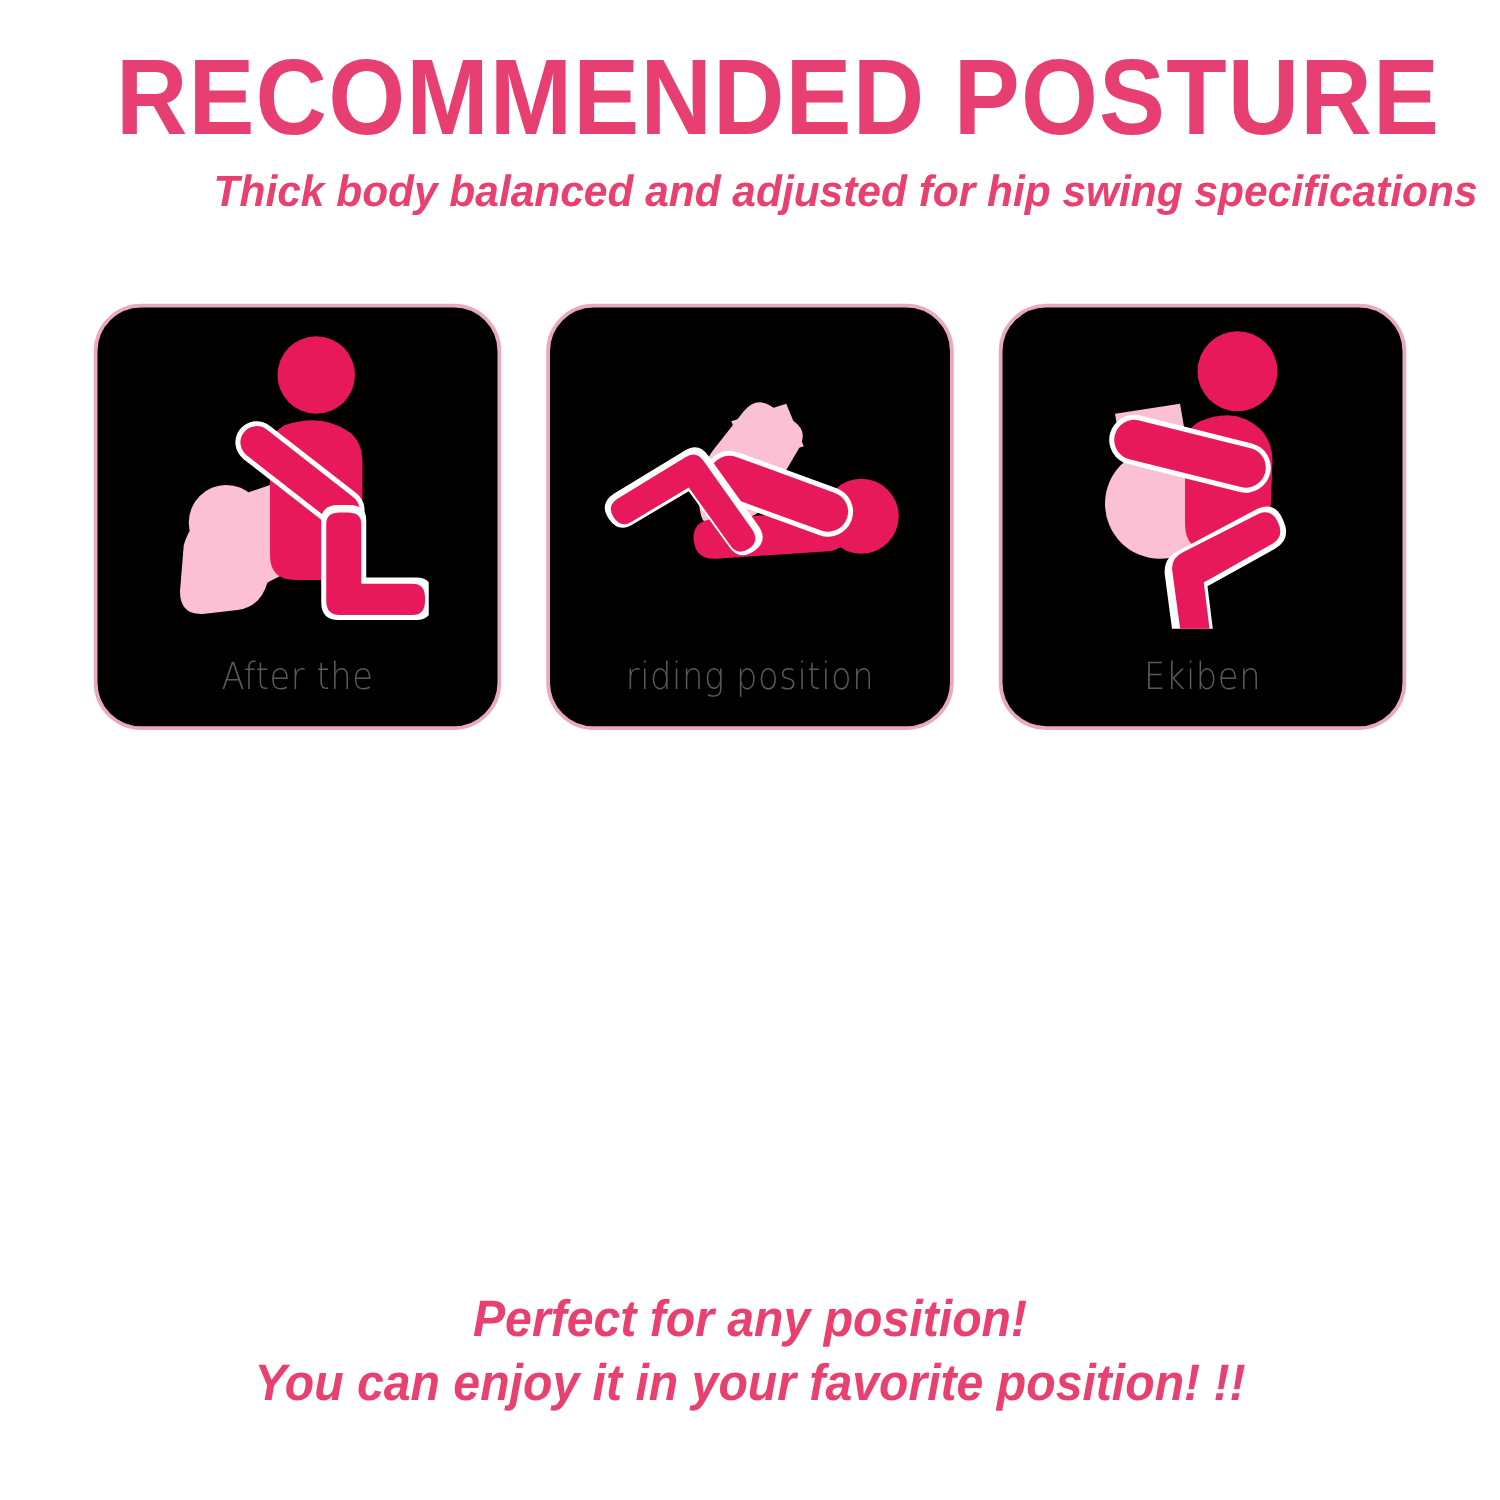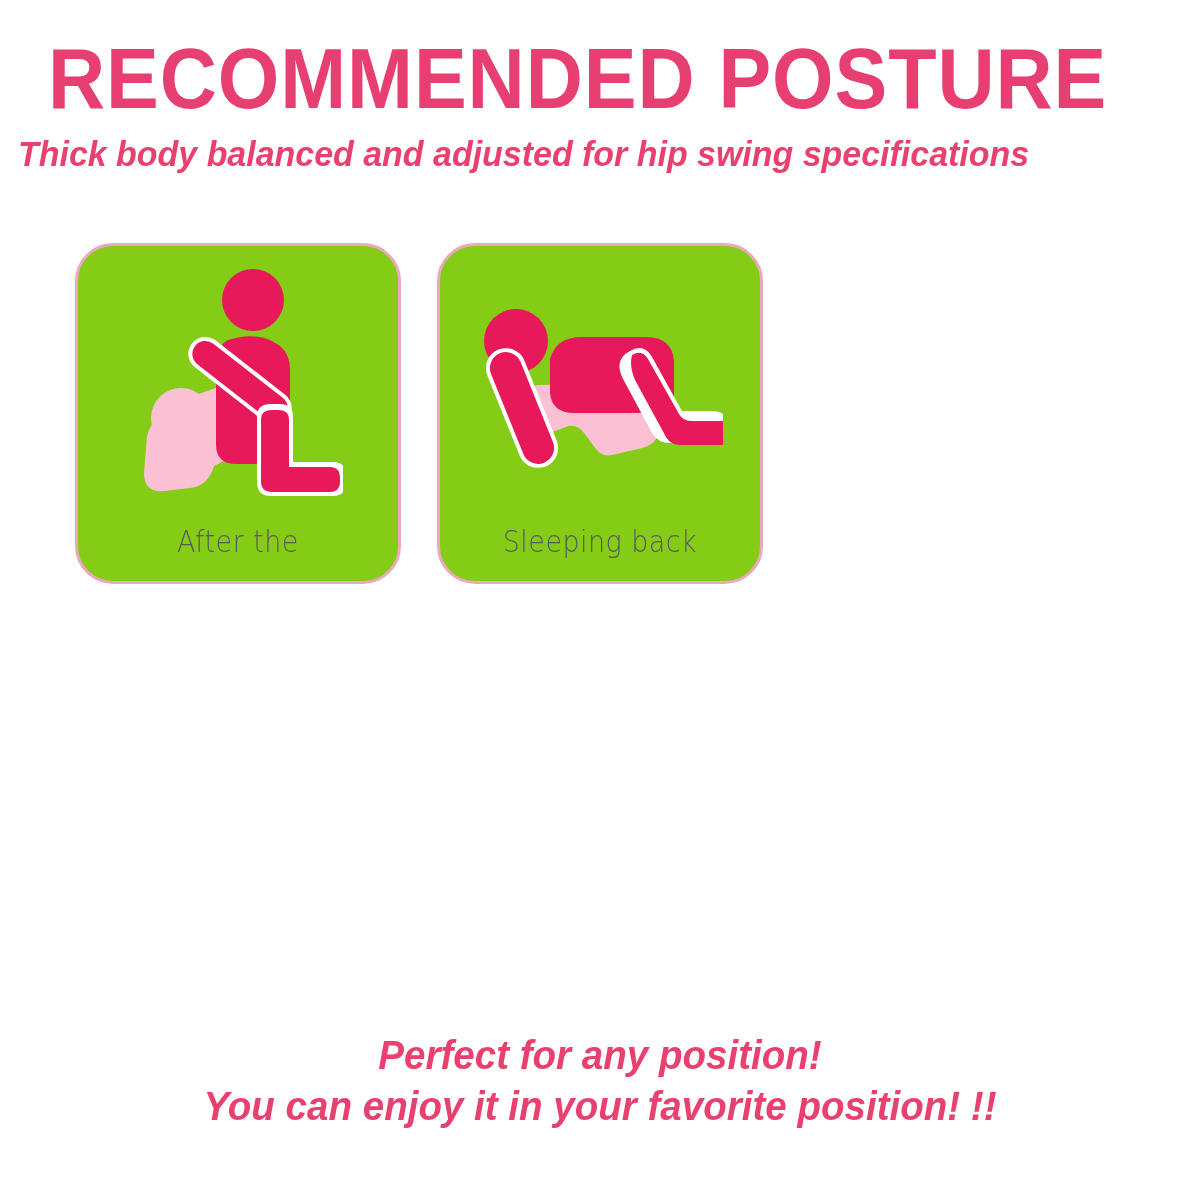--- a/index.html
+++ b/index.html
@@ -18,21 +18,21 @@
     width: 1200px;
     height: 1200px;
   }
 
   
   .header {
     position: absolute;
     top: 0;
     left: 0;
     width: 1200px;
-    text-align: left;
+    text-align: right;
   }
   .title {
     margin: 0;
     padding-top: 38px;
     font-family: "Liberation Sans", sans-serif;
     font-weight: bold;
     font-size: 86px;
     line-height: 0.95;
     letter-spacing: 1px;
     color: #e83f72;
@@ -62,21 +62,21 @@
     width: 1050px;
     display: grid;
     grid-template-columns: repeat(3, 326px);
     grid-template-rows: repeat(2, 341px);
     column-gap: 36px;
     row-gap: 41px;
   }
   .card {
     position: relative;
     box-sizing: border-box;
-    background: #84cc16;
+    background: #000000;
     border: 3px solid #eaa9bf;
     border-radius: 38px;
     overflow: hidden;
   }
   .card-art {
     position: absolute;
     top: 12px;
     left: 0;
     width: 100%;
     height: 250px;
@@ -153,48 +153,75 @@
           <g>
             <path d="M124 148 q0 -12 14 -12 l8 0 q14 0 14 12 l0 46 l40 0 q13 0 13 14 l0 6 q0 14 -13 14 l-62 0 q-14 0 -14 -14 z" fill="#ffffff"></path>
             <path d="M128 151 q0 -9 11 -9 l6 0 q11 0 11 9 l0 48 l41 0 q10 0 10 11 l0 3 q0 11 -10 11 l-58 0 q-11 0 -11 -11 z" fill="#e8195b"></path>
           </g>
         </svg>
       </div>
       <div class="card-label">After the</div>
     </div>
 
 
-
-
-
     <div class="card">
       <div class="card-art">
-        <svg width="245" height="180" viewBox="0 0 245 180">
+        <svg width="250" height="180" viewBox="0 0 250 180">
 
           <g fill="#fbc0d3">
-            <path d="M60 92 l110 -2 q12 0 12 14 l0 28 q0 20 -22 24 l-26 6 q-10 2 -16 -6 l-12 -16 q-8 -10 -18 -6 l-22 8 q-12 4 -12 -10 l0 -30 q0 -10 6 -10 z"></path>
-          </g>
-
-          <circle cx="38" cy="48" r="32" fill="#e8195b"></circle>
-
-          <path d="M72 66 q6 -22 32 -22 l64 0 q26 0 28 24 l0 34 q0 18 -22 18 l-78 0 q-22 0 -24 -20 z" fill="#e8195b"></path>
-
-          <g>
-            <rect x="24" y="52" width="40" height="126" rx="20" transform="rotate(-22 44 115)" fill="#ffffff"></rect>
-            <rect x="28" y="56" width="32" height="118" rx="16" transform="rotate(-22 44 115)" fill="#e8195b"></rect>
-          </g>
-
-          <g>
-            <path d="M152 58 q14 -8 22 6 l30 54 l30 0 q16 0 16 16 q0 16 -16 16 l-42 0 q-12 0 -18 -10 l-30 -56 q-8 -18 8 -26 z" fill="#ffffff"></path>
-            <path d="M154 62 q10 -6 16 4 l31 55 q4 7 12 7 l29 0 q12 0 12 12 q0 12 -12 12 l-40 0 q-9 0 -14 -8 l-31 -57 q-6 -14 -3 -25 z" fill="#e8195b"></path>
+            <path d="M86 120 q-8 -32 12 -56 l22 -28 q10 -12 22 -4 l18 12 q12 8 4 22 l-20 34 q-6 18 -24 22 l-20 4 q-12 2 -14 -6 z"></path>
+            <path d="M110 44 l44 -14 l14 34 l-44 14 z"></path>
+          </g>
+
+          <circle cx="214" cy="120" r="30" fill="#e8195b"></circle>
+
+          <path d="M96 122 l88 -6 q16 -1 18 14 q2 16 -14 18 l-90 6 q-16 1 -18 -14 q-2 -16 16 -18 z" fill="#e8195b"></path>
+
+          <g>
+            <rect x="86" y="82" width="124" height="40" rx="20" transform="rotate(20 148 102)" fill="#ffffff"></rect>
+            <rect x="90" y="86" width="116" height="32" rx="16" transform="rotate(20 148 102)" fill="#e8195b"></rect>
+          </g>
+
+          <g>
+            <path d="M12 122 q-8 -12 4 -20 l56 -34 q12 -8 20 4 l40 56 q8 12 -4 20 q-12 8 -20 -4 l-32 -44 l-44 26 q-12 8 -20 -4 z" fill="#ffffff"></path>
+            <path d="M16 121 q-6 -9 3 -15 l54 -33 q9 -6 15 3 l39 55 q6 9 -3 15 q-9 6 -15 -3 l-33 -46 l-45 27 q-9 6 -15 -3 z" fill="#e8195b"></path>
           </g>
         </svg>
       </div>
-      <div class="card-label">Sleeping back</div>
+      <div class="card-label">riding position</div>
     </div>
+
+
+    <div class="card">
+      <div class="card-art">
+        <svg width="185" height="240" viewBox="0 0 185 240">
+
+          <g fill="#fbc0d3">
+            <path d="M22 68 l52 -8 l10 58 l-52 8 z"></path>
+            <circle cx="58" cy="140" r="44"></circle>
+          </g>
+
+          <circle cx="120" cy="34" r="32" fill="#e8195b"></circle>
+
+          <path d="M90 74 q28 -12 48 6 q10 10 10 26 l-2 52 q-2 20 -24 20 l-22 0 q-22 0 -22 -22 l0 -60 q0 -16 12 -22 z" fill="#e8195b"></path>
+
+          <g>
+            <rect x="16" y="80" width="132" height="40" rx="20" transform="rotate(14 82 100)" fill="#ffffff"></rect>
+            <rect x="20" y="84" width="124" height="32" rx="16" transform="rotate(14 82 100)" fill="#e8195b"></rect>
+          </g>
+
+          <g>
+            <path d="M136 144 q14 -6 20 8 q8 16 -6 24 l-54 30 l6 48 q2 16 -14 18 q-16 2 -18 -14 l-8 -60 q-2 -14 10 -20 z" fill="#ffffff"></path>
+            <path d="M137 148 q10 -4 15 6 q6 12 -4 18 l-55 31 l6 48 q2 12 -10 13 q-12 1 -13 -10 l-8 -59 q-2 -11 8 -16 z" fill="#e8195b"></path>
+          </g>
+        </svg>
+      </div>
+      <div class="card-label">Ekiben</div>
+    </div>
+
 
   </div>
 
   <div class="footer">
     <div class="footer-line">Perfect for any position!</div>
     <div class="footer-line">You can enjoy it in your favorite position! !!</div>
   </div>
 
 </div>
 

